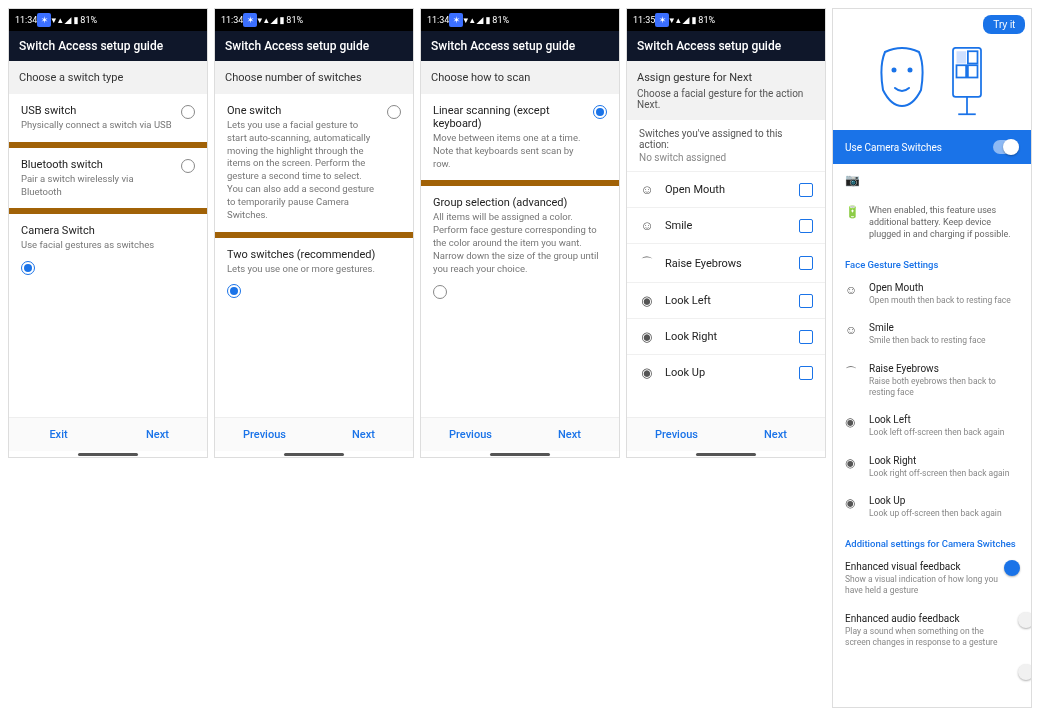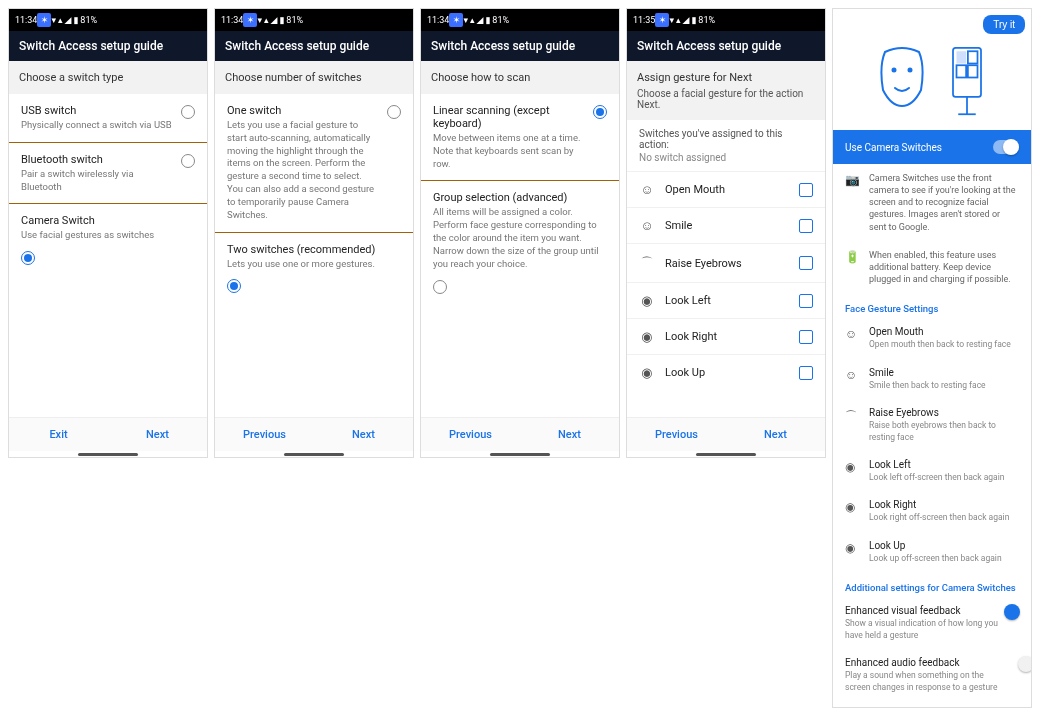--- a/index.html
+++ b/index.html
@@ -6,21 +6,21 @@
   body { font-family: Roboto, Arial, sans-serif; background: #fff; display: flex; gap: 6px; padding: 8px; font-size: 11px; color: #222; }
   .phone { width: 200px; border: 1px solid #ddd; background: #fff; display: flex; flex-direction: column; height: 450px; overflow: hidden; }
   .statusbar { background: #000; color: #fff; height: 22px; display: flex; align-items: center; justify-content: flex-start; padding: 0 6px; font-size: 9px; }
   .sb-icons { display: flex; gap: 2px; align-items: center; }
   .sb-icon { font-size: 9px; }
   .sb-app { width:14px; height:14px; background:#3b6fff; border-radius:2px; display:flex; align-items:center; justify-content:center; color:#fff; font-size:9px; }
   .appbar { background: #0f172a; color: #fff; padding: 8px 10px; font-size: 12px; font-weight: 500; }
   .subhead { background: #f2f2f2; padding: 10px; font-size: 11px; color: #333; }
   .subhead .line2 { font-size: 10px; color: #555; margin-top: 4px; }
   .content { flex: 1; overflow-y: auto; background: #fff; }
-  .opt { padding: 10px 12px; border-bottom: 1px solid #a16207; display: flex; justify-content: space-between; gap: 8px; }
+  .opt { padding: 10px 12px; border-bottom: 6px solid #a16207; display: flex; justify-content: space-between; gap: 8px; }
   .opt:last-child { border-bottom: none; flex-direction: column; }
   .opt-text .t { font-size: 11px; color: #222; }
   .opt-text .d { font-size: 9.5px; color: #777; margin-top: 2px; line-height: 1.35; }
   .radio { width: 14px; height: 14px; border: 1.5px solid #888; border-radius: 50%; flex-shrink: 0; position: relative; margin-top: 1px; }
   .radio.sel { border-color: #1a73e8; }
   .radio.sel::after { content:""; position:absolute; inset:2px; background:#1a73e8; border-radius:50%; }
   .chk { width: 14px; height: 14px; border: 1.5px solid #1a73e8; border-radius: 2px; flex-shrink: 0; }
   .footer { display: flex; border-top: 1px solid #eee; background: #fafafa; }
   .fbtn { flex: 1; text-align: center; padding: 10px 0; color: #1a73e8; font-size: 11px; font-weight: 500; cursor: pointer; }
   .navbar { height: 6px; display:flex; justify-content:center; align-items:center; }
@@ -269,21 +269,20 @@
           </g>
         </svg>
     </div>
   </div>
   <div class="bluebar">
     <span>Use Camera Switches</span>
       <span class="toggle on"></span>
   </div>
   <div class="info-row">
       <span class="ii">📷</span>
-      <span>Camera Switches use the front camera to see if you're looking at the screen and to recognize facial gestures. Images aren't stored or sent to Google.</span>
     </div>
   <div class="info-row">
       <span class="ii">🔋</span>
       <span>When enabled, this feature uses additional battery. Keep device plugged in and charging if possible.</span>
     </div>
   <div class="sect-h">Face Gesture Settings</div>
   <div class="s-item">
       <span class="si">☺</span>
       <div class="st">
         <div class="t">Open Mouth</div>

